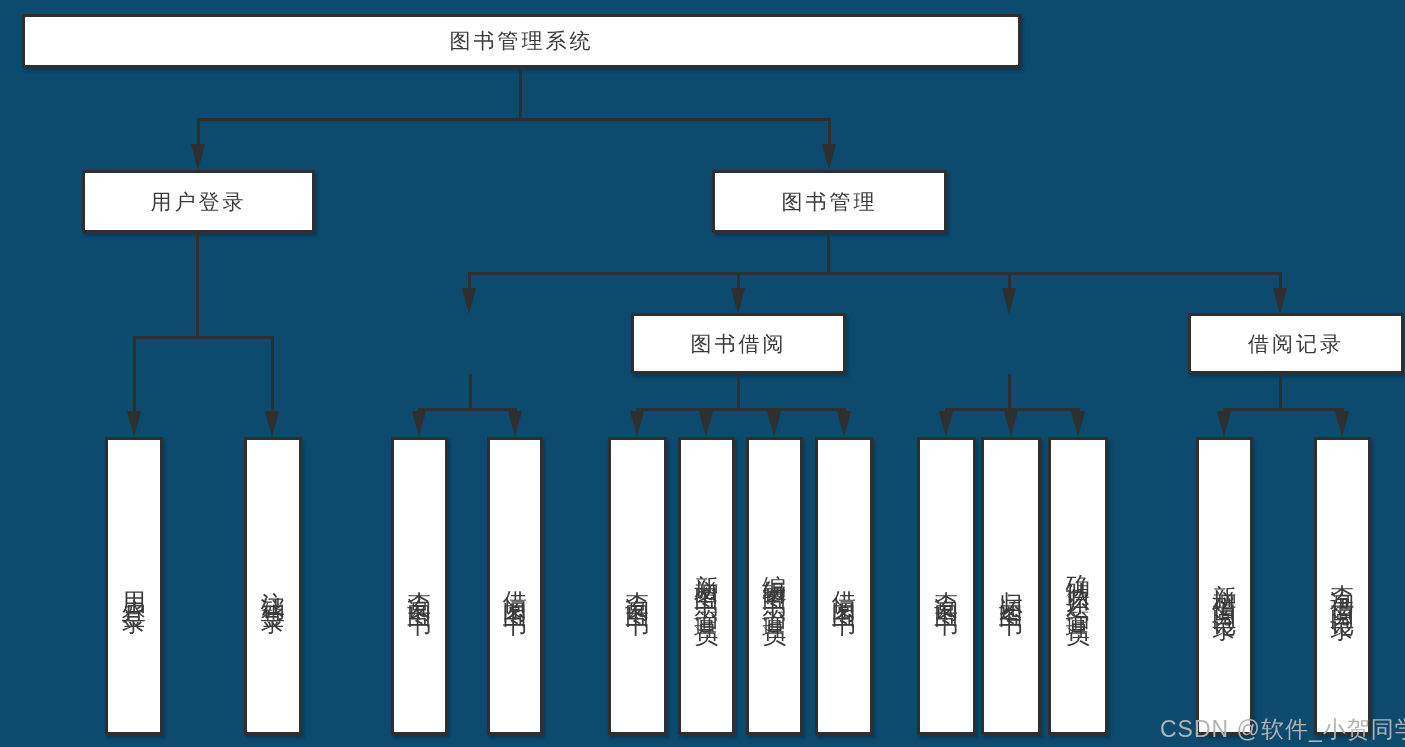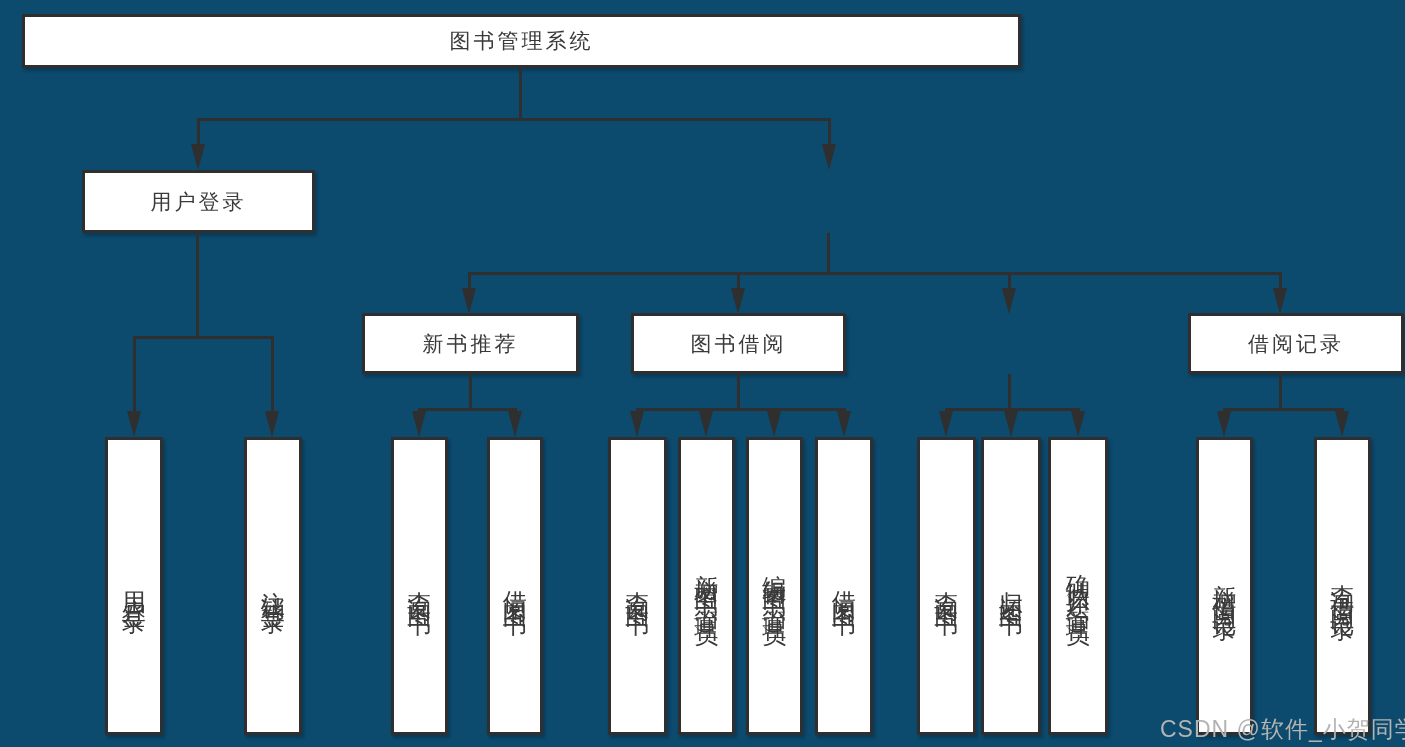--- a/index.html
+++ b/index.html
@@ -67,42 +67,42 @@
   <div class="line" style="left:197px;top:118px;width:634px;height:3px;"></div>
 
   <div class="line" style="left:197px;top:118px;width:3px;height:28px;"></div>
   <div class="arrowhead" style="left:191px;top:144px;"></div>
   <div class="line" style="left:828px;top:118px;width:3px;height:28px;"></div>
   <div class="arrowhead" style="left:822px;top:144px;"></div>
 
   <div class="node" style="left:82px;top:170px;width:233px;height:63px;">
     <span class="hlabel">用户登录</span>
   </div>
+  <div class="node" style="left:712px;top:170px;width:235px;height:63px;">
+    <span class="hlabel">图书管理</span>
+  </div>
 
   <div class="line" style="left:196px;top:233px;width:3px;height:106px;"></div>
   <div class="line" style="left:133px;top:336px;width:141px;height:3px;"></div>
   <div class="line" style="left:133px;top:336px;width:3px;height:75px;"></div>
   <div class="arrowhead" style="left:127px;top:411px;"></div>
   <div class="line" style="left:271px;top:336px;width:3px;height:75px;"></div>
   <div class="arrowhead" style="left:265px;top:411px;"></div>
 
   <div class="line" style="left:827px;top:233px;width:3px;height:42px;"></div>
   <div class="line" style="left:468px;top:272px;width:814px;height:3px;"></div>
   <div class="line" style="left:468px;top:272px;width:3px;height:18px;"></div>
   <div class="arrowhead" style="left:462px;top:288px;"></div>
   <div class="line" style="left:737px;top:272px;width:3px;height:18px;"></div>
   <div class="arrowhead" style="left:731px;top:288px;"></div>
   <div class="line" style="left:1008px;top:272px;width:3px;height:18px;"></div>
   <div class="arrowhead" style="left:1002px;top:288px;"></div>
   <div class="line" style="left:1279px;top:272px;width:3px;height:18px;"></div>
   <div class="arrowhead" style="left:1273px;top:288px;"></div>
 
-  <div class="node" style="left:362px;top:313px;width:217px;height:61px;">
-    <span class="hlabel">新书推荐</span>
-  </div>
   <div class="node" style="left:631px;top:313px;width:215px;height:61px;">
     <span class="hlabel">图书借阅</span>
   </div>
   <div class="node" style="left:1188px;top:313px;width:216px;height:61px;">
     <span class="hlabel">借阅记录</span>
   </div>
 
   <div class="line" style="left:469px;top:374px;width:3px;height:37px;"></div>
   <div class="line" style="left:418px;top:408px;width:99px;height:3px;"></div>
   <div class="arrowhead" style="left:412px;top:411px;"></div>

